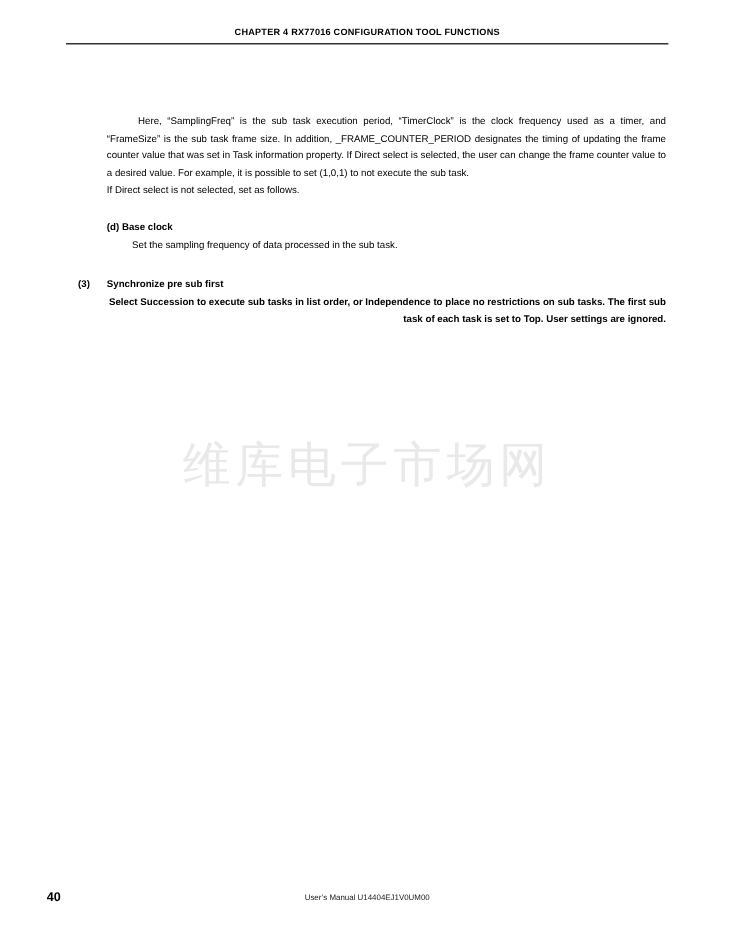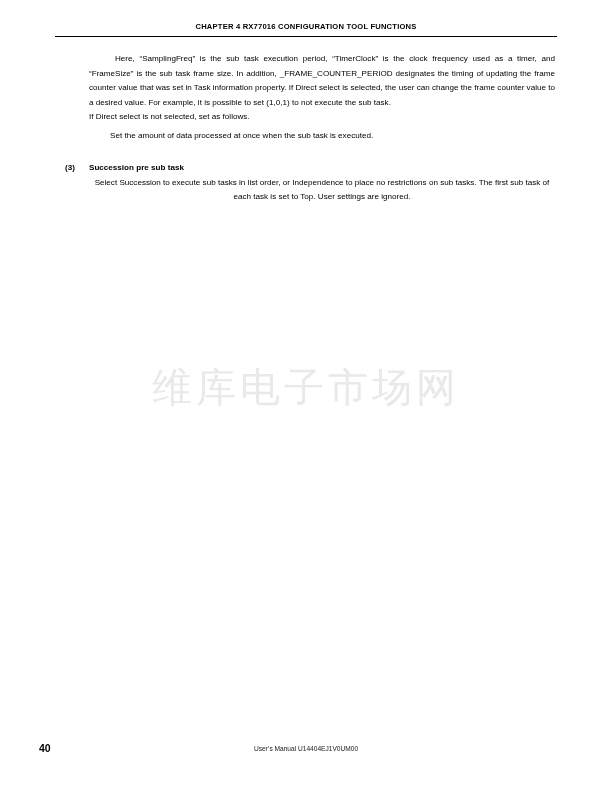--- a/index.html
+++ b/index.html
@@ -48,20 +48,21 @@
   }
   p {
     margin: 0;
     font-size: 8.1px;
     line-height: 14.6px;
     text-align: justify;
   }
   .para-indent {
     margin-left: 34px;
     width: 466px;
+    margin-top: 42px;
   }
   .para-indent-2 {
     margin-left: 34px;
     width: 466px;
   }
   .sec-head {
     margin-top: 18px;
     margin-left: 34px;
     font-size: 8.1px;
     font-weight: bold;
@@ -82,21 +83,22 @@
   .num-head .num {
     display: inline-block;
     width: 24px;
   }
   .num-body {
     margin-top: 4px;
     margin-left: 34px;
     width: 466px;
     font-size: 8.1px;
     line-height: 14.6px;
-    text-align: center;
+    text-align: right;
+    font-weight: bold;
   }
   .watermark {
     position: absolute;
     left: 0;
     top: 360px;
     width: 612px;
     text-align: center;
     font-size: 40px;
     color: #e9e9e9;
     letter-spacing: 4px;
@@ -130,25 +132,26 @@
 
   <div class="header">CHAPTER 4   RX77016 CONFIGURATION TOOL FUNCTIONS</div>
   <div class="header-rule"></div>
 
   <div class="content">
 
     <p class="para-indent indent-first">Here, “SamplingFreq” is the sub task execution period, “TimerClock” is the clock frequency used as a timer, and “FrameSize” is the sub task frame size.  In addition, _FRAME_COUNTER_PERIOD designates the timing of updating the frame counter value that was set in Task information property.  If Direct select is selected, the user can change the frame counter value to a desired value.  For example, it is possible to set (1,0,1) to not execute the sub task.</p>
 
     <p class="para-indent-2">If Direct select is not selected, set as follows.</p>
 
+    <div class="sec-head">(d)  Base clock</div>
+    <div class="sec-body">Set the sampling frequency of data processed in the sub task.</div>
 
-    <div class="sec-body">Set the amount of data processed at once when the sub task is executed.</div>
 
     <div class="num-head">
-      <span class="num">(3)</span><span>Succession pre sub task</span>
+      <span class="num">(3)</span><span>Synchronize pre sub first</span>
     </div>
     <div class="num-body">Select Succession to execute sub tasks in list order, or Independence to place no restrictions on sub tasks.  The first sub task of each task is set to Top.  User settings are ignored.</div>
 
   </div>
 
   <div class="watermark">维库电子市场网</div>
 
   <div class="footer-page">40</div>
   <div class="footer-center">User’s Manual  U14404EJ1V0UM00</div>
 

